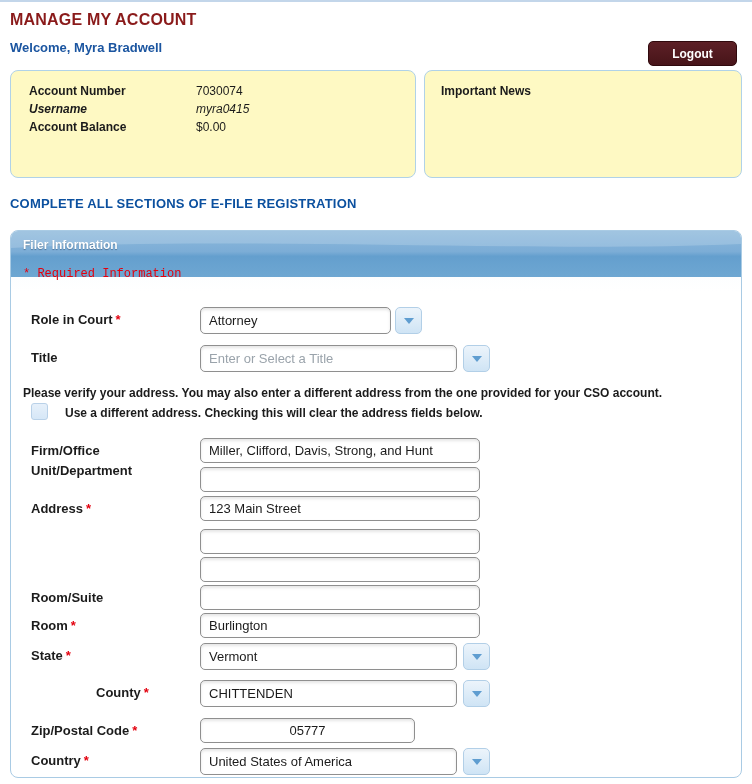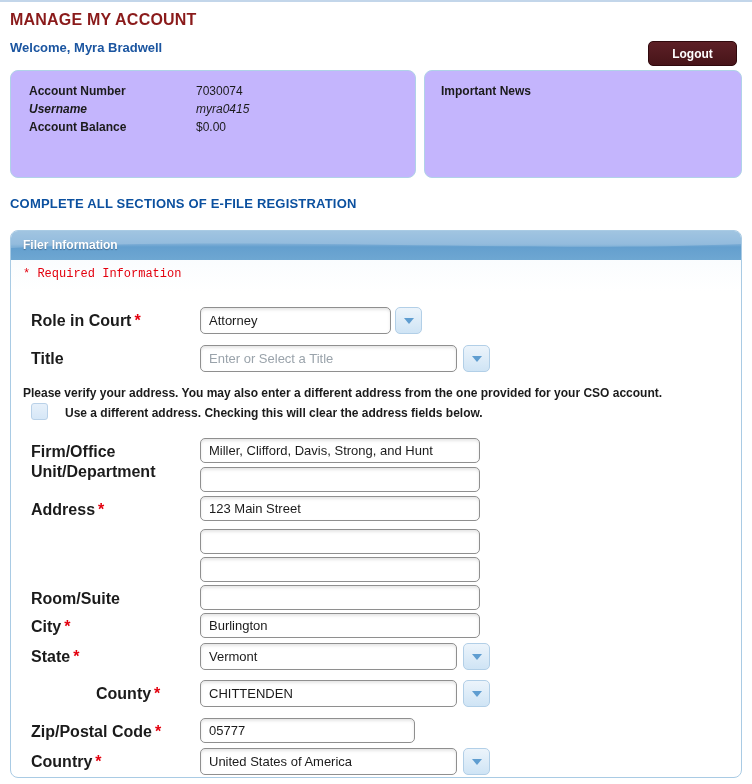--- a/index.html
+++ b/index.html
@@ -8,51 +8,51 @@
   .page { position:relative; width:752px; height:784px; background:#fff; overflow:hidden; }
   .topstrip { position:absolute; left:0; top:0; width:752px; height:2px; background:#c3d6ea; }
 
   .h1 { position:absolute; left:10px; top:11px; font-size:16px; font-weight:bold; color:#8a1a1a; letter-spacing:0.2px; }
   .welcome { position:absolute; left:10px; top:40px; font-size:13px; font-weight:bold; color:#1b55a0; }
   .logout { position:absolute; left:648px; top:41px; width:89px; height:25px;
             background:linear-gradient(to bottom,#5d2026,#471419); border:1px solid #30090d;
             border-radius:5px; color:#fff; font-weight:bold; font-size:12px; cursor:pointer;
             font-family:inherit; }
 
-  .infobox { position:absolute; top:70px; height:108px; background:#c4b5fd;
+  .infobox { position:absolute; top:70px; height:108px; background:#fef9c3;
              border:1px solid #b0d2e8; border-radius:8px; }
   .box-acct { left:10px; width:406px; }
   .box-news { left:424px; width:318px; }
   .acct-row { position:absolute; left:18px; font-size:12px; color:#1b1b1b; width:370px; display:flex; }
   .acct-row .al { font-weight:bold; width:167px; }
   .acct-row .av { font-weight:normal; }
   .news-title { position:absolute; left:16px; top:13px; font-size:12px; font-weight:bold; color:#1b1b1b; }
 
   .h2 { position:absolute; left:10px; top:196px; font-size:13px; font-weight:bold; color:#0b509f; letter-spacing:0.2px; }
 
   .panel { position:absolute; left:10px; top:230px; width:732px; height:548px;
            border:1px solid #a9cbe4; border-radius:8px;
            background:linear-gradient(to bottom,#f5fafd,#ffffff 60px); }
-  .panel-header { position:absolute; left:0; top:0; width:730px; height:29px;
+  .panel-header { position:absolute; left:0; top:0; width:730px; height:46px;
                   border-radius:7px 7px 0 0; overflow:hidden;
                   background:linear-gradient(to bottom,#8cb8db 0%,#7cadd6 45%,#649fce 55%,#6ea7d2 100%); }
   .panel-header svg { position:absolute; left:0; top:0; }
   .panel-header .ph-text { position:absolute; left:12px; top:0; line-height:29px; color:#fff;
                   font-size:12px; font-weight:bold; text-shadow:0 1px 1px rgba(25,55,90,0.5); }
   .reqnote { position:absolute; left:12px; top:36px; font-size:12px; color:#e3000e;font-family:Liberation Mono, monospace; }
 
-  .lbl { position:absolute; left:20px; font-size:16px; font-weight:bold; color:#1b1b1b; white-space:nowrap; }
+  .lbl { position:absolute; left:20px; font-size:13px; font-weight:bold; color:#1b1b1b; white-space:nowrap; }
   .lbl .req { color:#e3000e; margin-left:3px; font-weight:bold; }
   .lbl-indent { left:45px; }
 
   .txt, .cmb { position:absolute; left:189px; border:1px solid #8f8f8f; border-radius:5px;
          background:#fff; font-family:inherit; font-size:13px; color:#1b1b1b; padding:0 8px;
          box-shadow:inset 0 2px 3px rgba(0,0,0,0.10); }
   .txt { width:280px; height:25px; }
-  .txt-short { width:215px; }
+  .txt-short { width:215px;text-align:center; }
   .cmb { width:257px; height:27px; }
   .cmb-role { width:191px; }
   .cmb::placeholder, .txt::placeholder { color:#9aa3ab; }
 
   .arw { position:absolute; width:27px; height:27px; border:1px solid #b2cfe7; border-radius:5px;
          background:linear-gradient(to bottom,#ecf4fb,#cfe4f5); display:flex; align-items:center;
          justify-content:center; cursor:pointer; padding:0; }
   .tri { width:0; height:0; border-left:5px solid transparent; border-right:5px solid transparent;
          border-top:6px solid #5f9dd0; }
 
@@ -139,21 +139,21 @@
     <input class="txt" style="top: 265px;" value="123 Main Street">
     <input class="txt" style="top: 298px;" value="">
     <input class="txt" style="top: 326px;" value="">
 
     <span class="lbl" style="top:359px;">
       <span>Room/Suite</span>
     </span>
     <input class="txt" style="top: 354px;" value="">
 
     <span class="lbl" style="top:387px;">
-      <span>City</span><span class="req">*</span>
+      <span>Room</span><span class="req">*</span>
     </span>
     <input class="txt" style="top: 382px;" value="Burlington">
 
     <span class="lbl" style="top:417px;">
       <span>State</span><span class="req">*</span>
     </span>
     <input class="cmb" style="top: 412px;" value="Vermont">
     <button class="arw" style="left:452px; top:412px;">
       <span class="tri"></span>
     </button>

